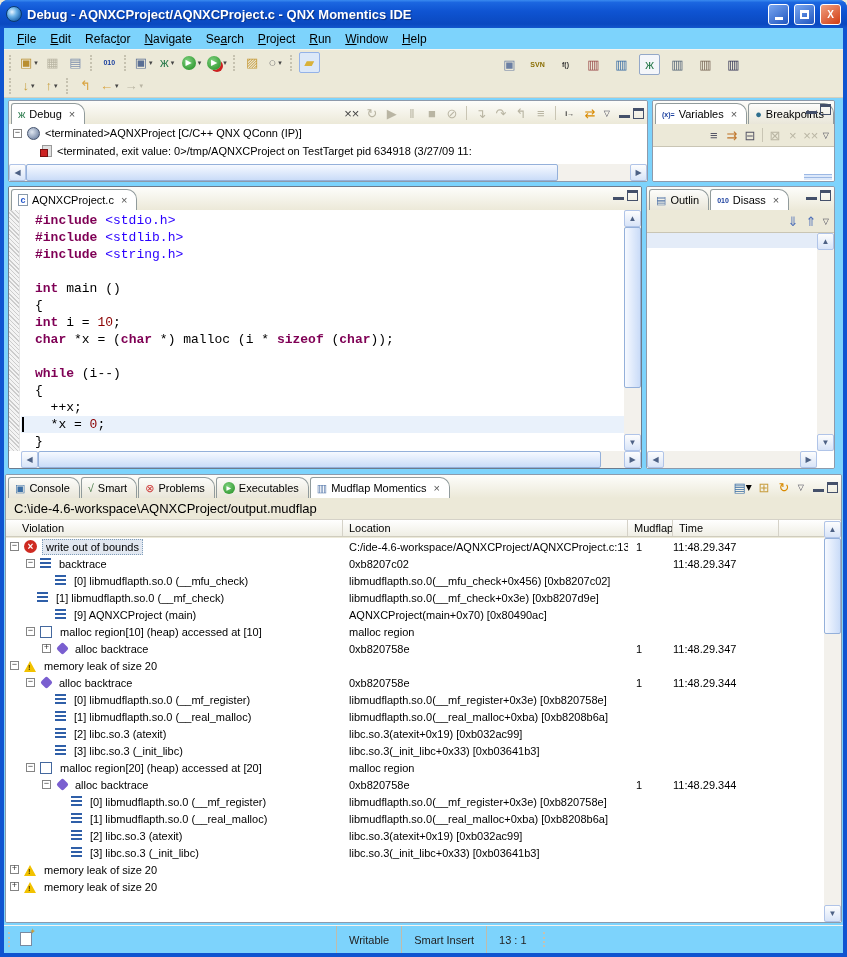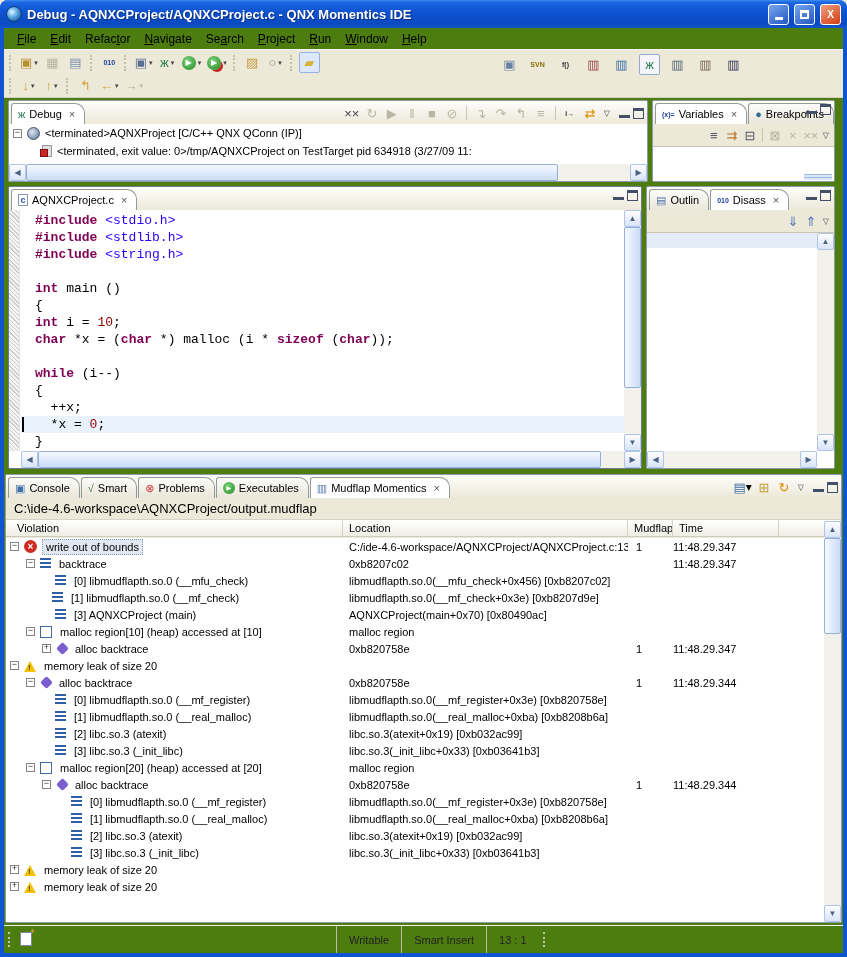--- a/index.html
+++ b/index.html
@@ -18,21 +18,21 @@
     flex:1; white-space:nowrap; overflow:hidden; }
   .tbtn { width:21px; height:21px; border-radius:3px; border:1px solid #fff; color:#fff;
     display:flex; align-items:center; justify-content:center; font-size:10px; font-weight:bold; flex:none; }
   .tbtn.min { background:linear-gradient(145deg,#7aa7f0,#2056c0); }
   .tbtn.max { background:linear-gradient(145deg,#7aa7f0,#2056c0); }
   .tbtn.close { background:linear-gradient(145deg,#f0a080,#d23c12); }
   .glyph-min { width:8px; height:3px; background:#fff; margin-top:8px; }
   .glyph-max { width:9px; height:9px; border:2px solid #fff; border-top-width:3px; }
 
   
-  .client { position:absolute; left:4px; right:4px; top:28px; bottom:4px; background:#4d7c0f; overflow:hidden; }
+  .client { position:absolute; left:4px; right:4px; top:28px; bottom:4px; background:#7dd3fc; overflow:hidden; }
 
   .menubar { position:absolute; top:0; left:0; right:0; height:22px; display:flex; align-items:center;
     padding-left:6px; font-size:12px; border-bottom:1px solid #f5f4ef; }
   .menu-item { padding:3px 7px; color:#000; }
 
   .toolbar { position:absolute; top:22px; left:0; right:0; height:48px;
     border-bottom:1px solid #d4d0bf; background:#ece9d8; }
   .tb-row { position:absolute; left:2px; display:flex; align-items:center; height:23px; }
   #tb-row1 { top:1px; } #tb-row2 { top:24px; }
   .tb-handle { width:4px; height:16px; border-left:2px dotted #c6c2b0; margin:0 4px 0 3px; flex:none; }
@@ -138,21 +138,21 @@
   #outline-pane .hl-line { position:absolute; top:0; left:0; right:17px; height:15px; background:#e4ecf8; }
   #outline-pane .vsb { bottom:17px; }
 
   
   #bottom-pane { left:1px; top:446px; width:837px; height:449px; }
   #bottom-pane .path-row { height:21px; font-size:13px; display:flex; align-items:center; padding-left:8px;
     color:#000; }
   .thead { display:grid; grid-template-columns:337px 285px 45px 106px 1fr; height:18px;
     background:linear-gradient(#ffffff,#efeee4); border-top:1px solid #d5d2c8; border-bottom:1px solid #cfccbe; }
   .th { font-size:11px; padding:2px 6px; border-right:1px solid #d5d2c8; white-space:nowrap; overflow:hidden; }
-  .th:first-child { padding-left:11px; }
+  .th:first-child { padding-left:16px; }
   #vrows { position:absolute; top:63px; left:0; right:17px; bottom:0; background:#fff; overflow:hidden; }
   .vrow { display:grid; grid-template-columns:337px 285px 45px 106px 1fr; height:17px; align-items:center;
     font-size:11px; background:#fff; }
   .vcell { overflow:hidden; white-space:nowrap; padding-right:4px; }
   .vcell.c0 { display:flex; align-items:center; height:17px; }
   .vcell.c1 { padding-left:6px; }
   .vcell.c2 { padding-left:8px; }
   .vlab { padding:1px 3px; }
   .vlab.sel { background:#e2e8f1; border:1px dotted #7f9db9; }
   .tico { width:13px; height:13px; display:inline-flex; align-items:center; justify-content:center;
@@ -605,33 +605,33 @@
             <span class="vcell c0" style="padding-left: 49px;">
               <span class="tico ic-stack"></span>
               <span class="vlab">[0] libmudflapth.so.0 (__mfu_check)</span>
             </span>
             <span class="vcell c1">libmudflapth.so.0(__mfu_check+0x456) [0xb8207c02]</span>
             <span class="vcell c2"></span>
             <span class="vcell"></span>
             <span class="vcell"></span>
           </div>
           <div class="vrow">
-            <span class="vcell c0" style="padding-left: 46px;">
+            <span class="vcell c0" style="padding-left: 31px;">
               <span class="tico ic-stack"></span>
               <span class="vlab">[1] libmudflapth.so.0 (__mf_check)</span>
             </span>
             <span class="vcell c1">libmudflapth.so.0(__mf_check+0x3e) [0xb8207d9e]</span>
             <span class="vcell c2"></span>
             <span class="vcell"></span>
             <span class="vcell"></span>
           </div>
           <div class="vrow">
             <span class="vcell c0" style="padding-left: 49px;">
               <span class="tico ic-stack"></span>
-              <span class="vlab">[3] AQNXCProject (main)</span>
+              <span class="vlab">[9] AQNXCProject (main)</span>
             </span>
             <span class="vcell c1">AQNXCProject(main+0x70) [0x80490ac]</span>
             <span class="vcell c2"></span>
             <span class="vcell"></span>
             <span class="vcell"></span>
           </div>
           <div class="vrow">
             <span class="vcell c0" style="padding-left: 20px;">
               <span class="exp">−</span>
               <span class="tico ic-malloc"></span>

